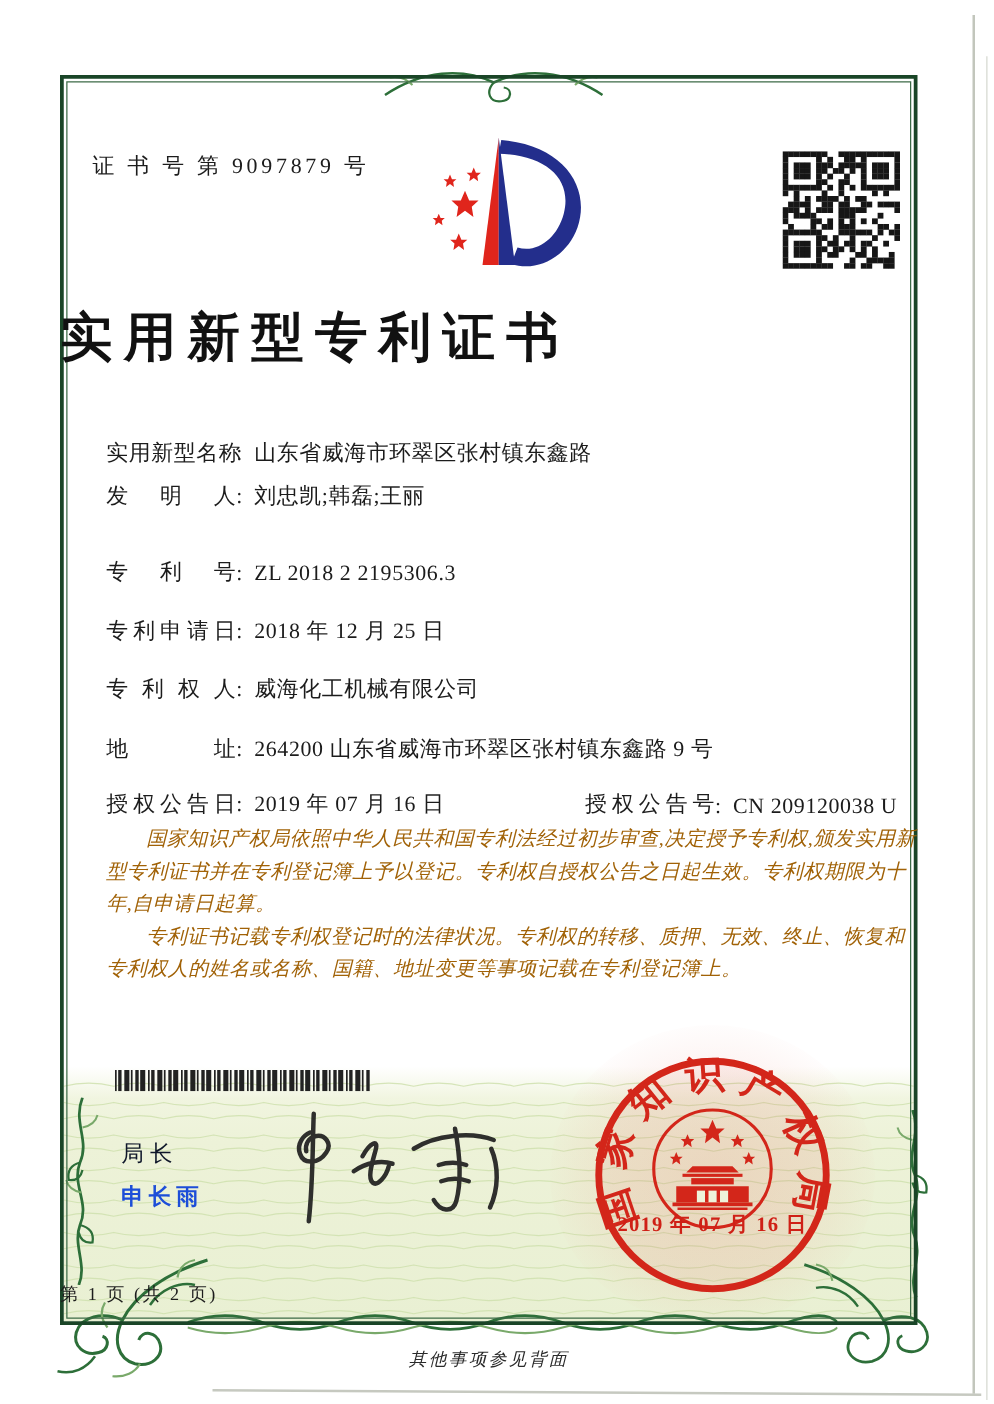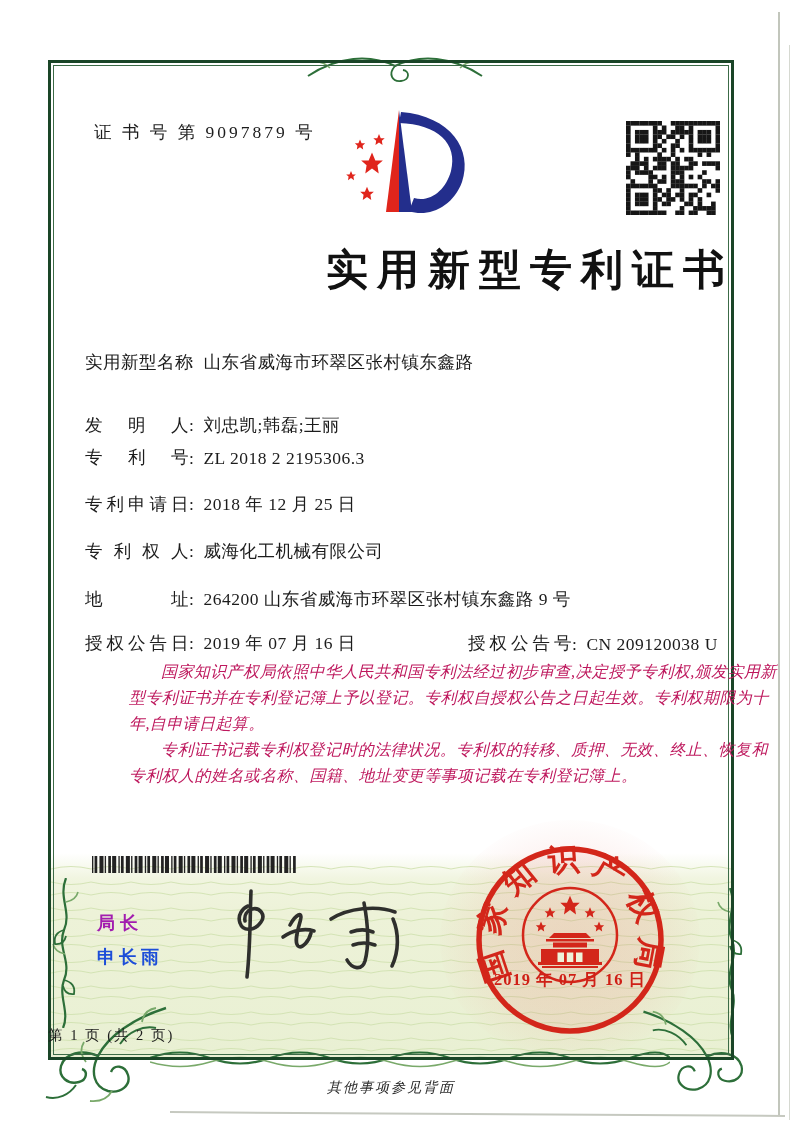--- a/index.html
+++ b/index.html
@@ -22,32 +22,32 @@
   
   #band{
     left:51px;top:853px;width:680px;height:204px;z-index:0;
     background:linear-gradient(180deg,rgba(238,243,218,0) 0px,rgba(238,243,218,.85) 26px,#edf2d8 60px,#e9f0d3 100%);
   }
   #band svg{position:absolute;left:0;top:0;}
   #seal-halo{
     left:440px;top:820px;width:260px;height:240px;z-index:1;border-radius:50%;
     background:radial-gradient(ellipse at center,rgba(231,120,104,0.14) 0%,rgba(231,120,104,0.07) 55%,rgba(231,120,104,0) 75%);
   }
-  #cert-no{left:74px;top:120px;font-size:17.5px;letter-spacing:3px;z-index:5;margin-left:20px;}
+  #cert-no{left:74px;top:120px;font-size:17.5px;letter-spacing:3px;z-index:5;}
   #title{
-    left:48px;top:242px;width:686px;text-align:right;z-index:5;
+    left:48px;top:242px;width:686px;text-align:left;z-index:5;
     font-size:42px;font-weight:700;letter-spacing:9px;color:#111;
   }
   .field-row{position:absolute;left:85px;width:650px;height:24px;font-size:17.5px;letter-spacing:.5px;z-index:5;white-space:nowrap;}
   .lab{display:inline-block;width:104px;text-align:justify;text-align-last:justify;vertical-align:bottom;}
   .val{margin-left:9px;}
   .grp2{position:absolute;left:383px;top:0;}
-  #body-text{left:85px;top:659px;width:652px;z-index:5;font-size:16px;line-height:26px;font-style:italic;letter-spacing:.4px;color:#be185d;margin-left:44px;}
+  #body-text{left:85px;top:659px;width:652px;z-index:5;font-size:16px;line-height:26px;font-style:italic;letter-spacing:.4px;color:#a16207;}
   #body-text p{margin:0;text-indent:2em;}
-  #director-title{left:97px;top:911px;font-size:18px;letter-spacing:5px;font-weight:700;z-index:5;font-family:"Liberation Sans","DejaVu Sans",sans-serif;color:#a21caf;}
+  #director-title{left:97px;top:911px;font-size:18px;letter-spacing:5px;font-weight:400;z-index:5;font-family:"Liberation Sans","DejaVu Sans",sans-serif;color:#0f172a;}
   #director-name{left:97px;top:945px;font-size:18px;letter-spacing:4px;font-weight:600;z-index:5;font-family:"Liberation Sans","DejaVu Sans",sans-serif;color:#1d4ed8;}
   #signature{left:214px;top:884px;z-index:6;}
   #barcode{left:92px;top:856px;z-index:5;}
   #qr{left:626px;top:121px;z-index:5;}
   #logo{left:331px;top:102px;z-index:5;}
   #seal{left:473px;top:843px;width:194px;height:194px;z-index:6;}
   #seal-date{left:468px;top:969px;width:204px;text-align:center;z-index:7;
     font-size:16.5px;font-weight:700;color:#cf2016;letter-spacing:1px;}
   #page-info{left:48px;top:1026px;width:761px;text-align:left;font-size:14.5px;letter-spacing:2px;z-index:5;}
   #back-note{left:48px;top:1079px;width:686px;text-align:center;font-size:14px;font-style:italic;letter-spacing:2px;color:#2a2a2a;z-index:5;}
@@ -343,21 +343,21 @@
       <rect x="89.52" y="58.19" width="4.63" height="4.63" fill="#161616"></rect>
       <rect x="89.52" y="62.67" width="4.63" height="4.63" fill="#161616"></rect>
       <rect x="89.52" y="67.14" width="4.63" height="4.63" fill="#161616"></rect>
     </svg></div>
 
 <div class="abs" id="title">实用新型专利证书</div>
 
 <div class="field-row" style="top:350px">
   <span class="lab">实用新型名称</span><span>:</span><span class="val">山东省威海市环翠区张村镇东鑫路</span>
 </div>
-<div class="field-row" style="top:413px">
+<div class="field-row" style="top:384px">
   <span class="lab">发 明 人</span><span>:</span><span class="val">刘忠凯;韩磊;王丽</span>
 </div>
 <div class="field-row" style="top:445px">
   <span class="lab">专 利 号</span><span>:</span><span class="val">ZL 2018 2 2195306.3</span>
 </div>
 <div class="field-row" style="top:492px">
   <span class="lab">专利申请日</span><span>:</span><span class="val">2018 年 12 月 25 日</span>
 </div>
 <div class="field-row" style="top:539px">
   <span class="lab">专 利 权 人</span><span>:</span><span class="val">威海化工机械有限公司</span>

